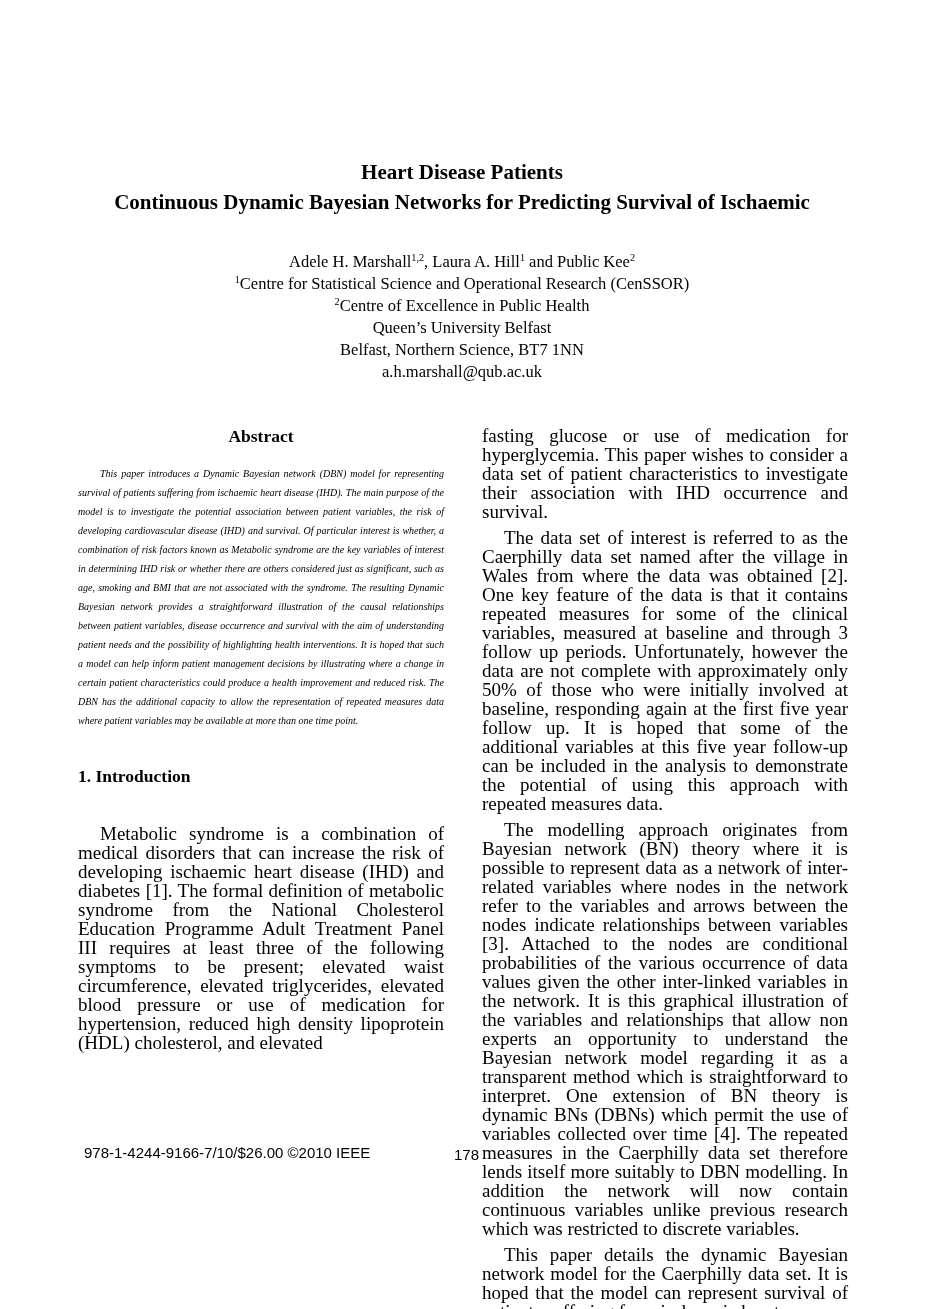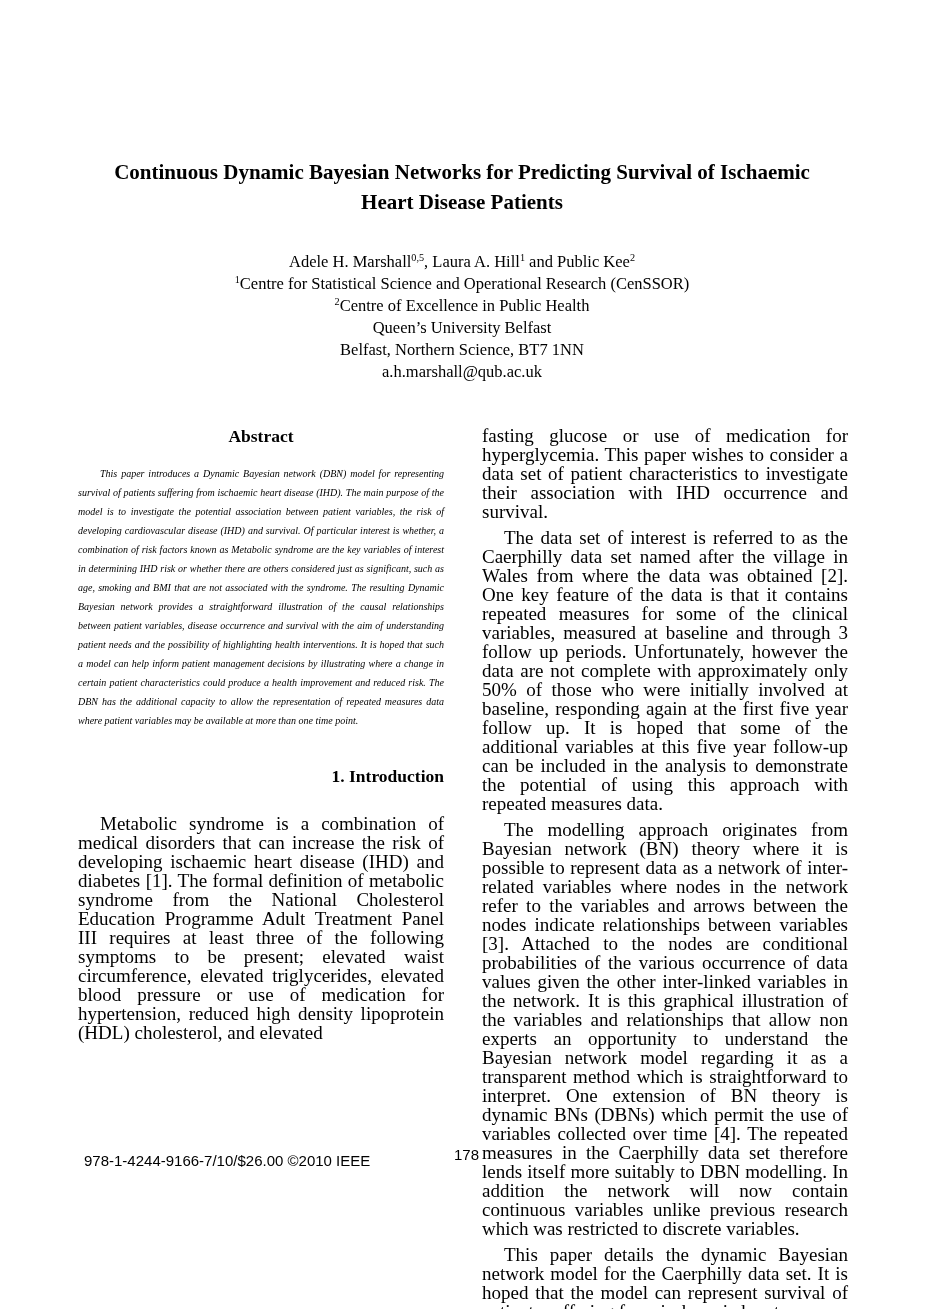--- a/index.html
+++ b/index.html
@@ -67,24 +67,24 @@
   }
   .abstract-body {
     margin: 0;
     font-style: italic;
     font-size: 10px;
     line-height: 19px;
     text-align: justify;
     text-indent: 22px;
   }
   .section-heading {
-    margin: 36px 0 27px 0;
+    margin: 36px 0 37px 0;
     font-size: 17.5px;
     font-weight: bold;
-    text-align: right;
+    text-align: left;
   }
   .body-para {
     margin: 0 0 7px 0;
     font-size: 19px;
     line-height: 19px;
     text-align: justify;
   }
   .indent {
     text-indent: 22px;
   }
@@ -96,43 +96,43 @@
     left: 0;
     width: 925px;
     height: 22px;
     font-family: "Liberation Sans", sans-serif;
     font-size: 15px;
     color: #000000;
   }
   .copyright {
     position: absolute;
     left: 84px;
-    top: 8px;
+    top: 0;
     text-align: center;
   }
   .page-number {
     position: absolute;
     left: 8px;
     right: 0;
     top: 2px;
     text-align: center;
   }
 </style>
 </head>
 <body>
 
 <div class="page">
 
   <div class="title-block">
+    <div class="title-line">Heart Disease Patients</div>
     <div class="title-line">Continuous Dynamic Bayesian Networks for Predicting Survival of Ischaemic</div>
-    <div class="title-line">Heart Disease Patients</div>
   </div>
 
   <div class="author-block">
-    <div class="author-line"><span>Adele H. Marshall</span><sup>0,5</sup><span>, </span><span>Laura A. Hill</span><sup>1</sup><span> and </span><span>Public Kee</span><sup>2</sup></div>
+    <div class="author-line"><span>Adele H. Marshall</span><sup>1,2</sup><span>, </span><span>Laura A. Hill</span><sup>1</sup><span> and </span><span>Public Kee</span><sup>2</sup></div>
     <div class="affil-line"><sup>1</sup><span>Centre for Statistical Science and Operational Research (CenSSOR)</span></div>
     <div class="affil-line"><sup>2</sup><span>Centre of Excellence in Public Health</span></div>
     <div class="affil-line"><span>Queen’s University Belfast</span></div>
     <div class="affil-line"><span>Belfast, Northern Science, BT7 1NN</span></div>
     <div class="affil-line"><span>a.h.marshall@qub.ac.uk</span></div>
   </div>
 
   <div class="columns">
 
     <div class="col">

